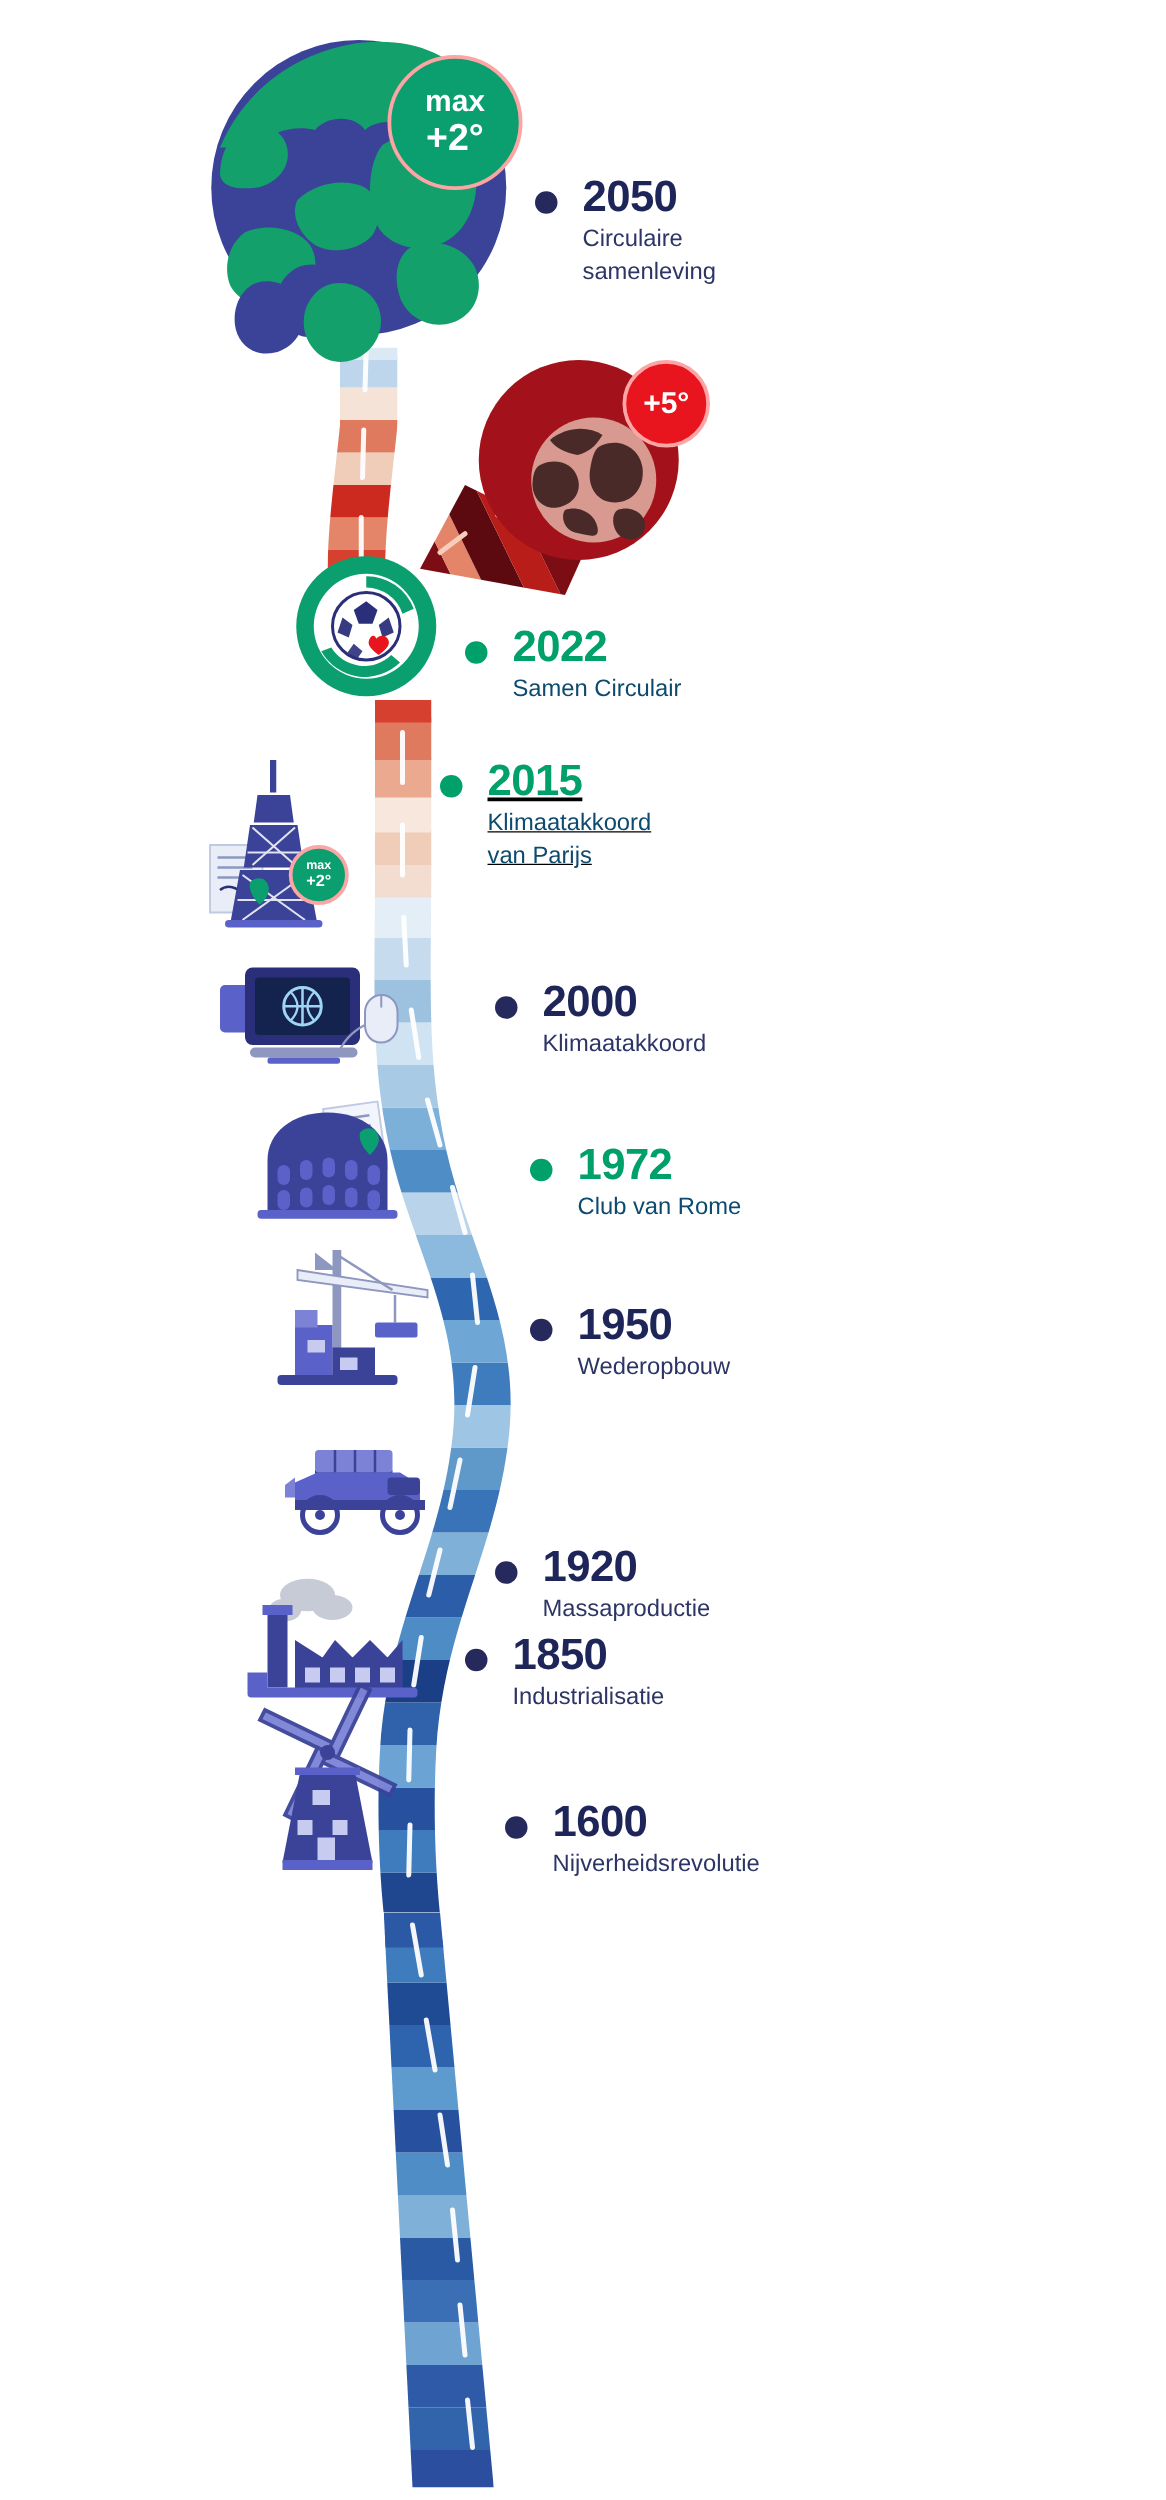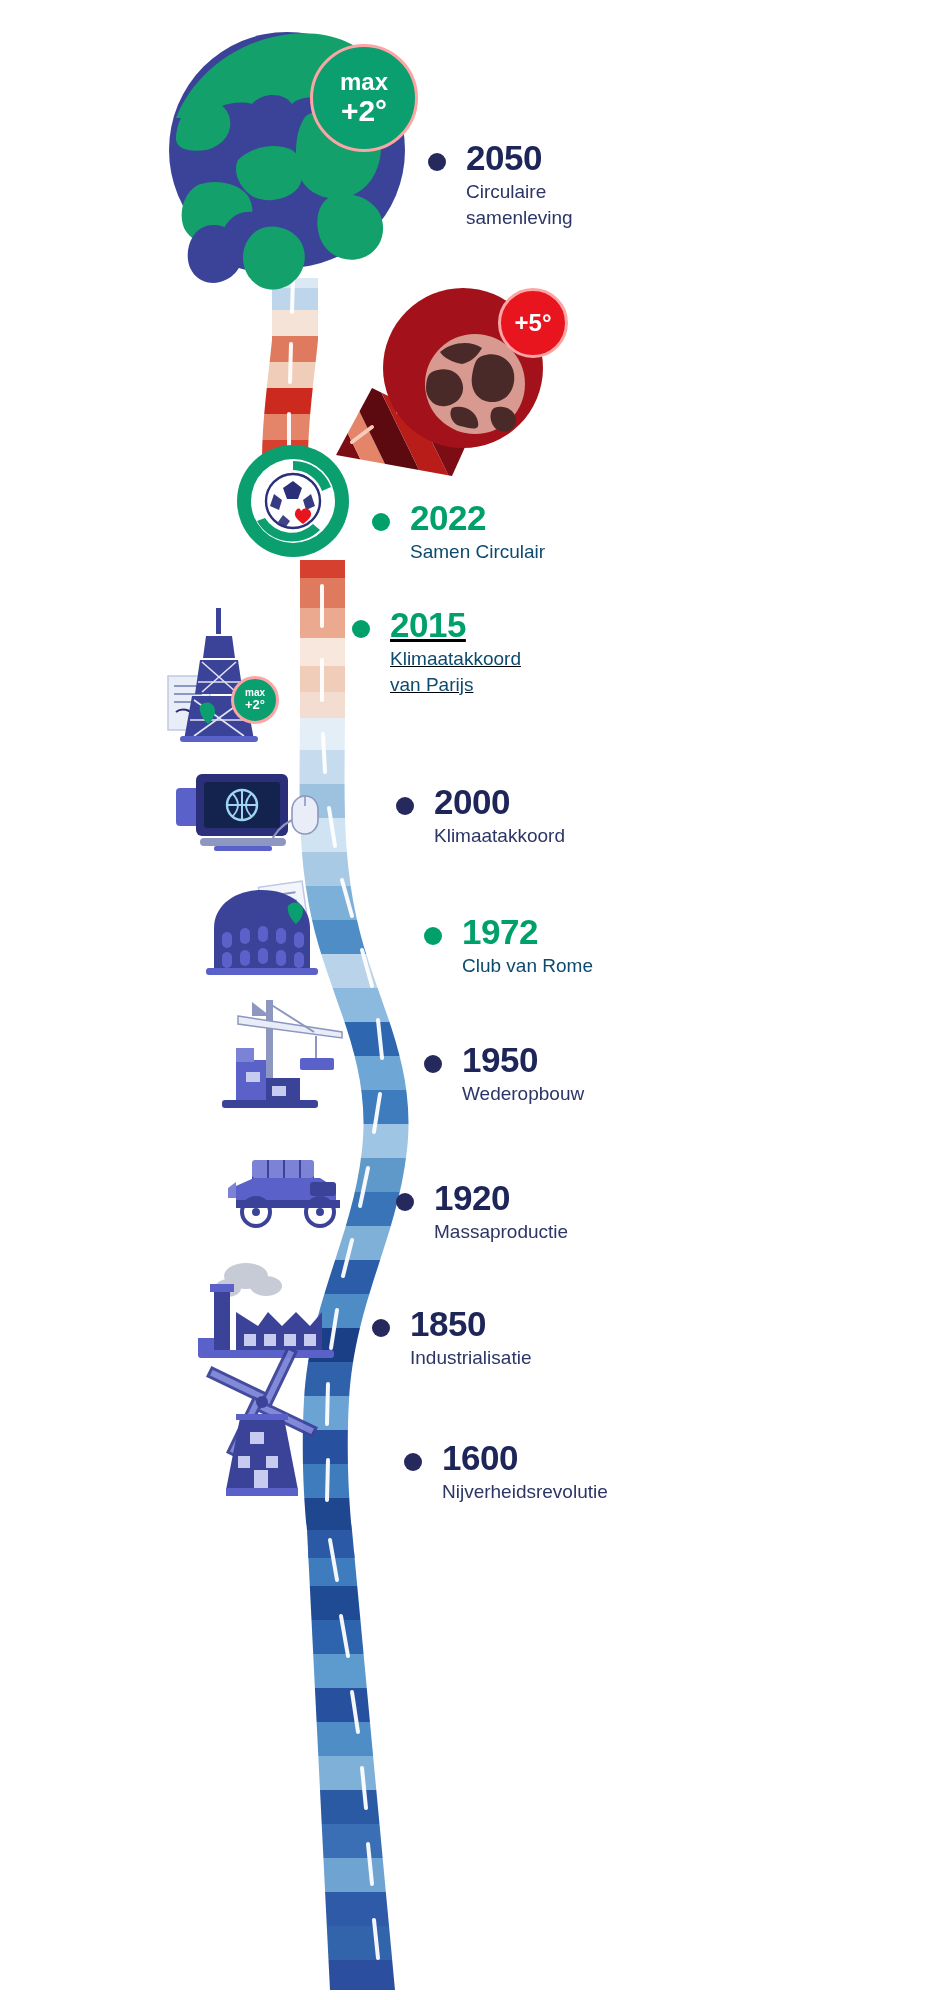--- a/index.html
+++ b/index.html
@@ -443,21 +443,21 @@
   </div>
 
   <div class="milestone navy" style="left:424px; top:1042px;">
     <div class="dot"></div>
     <div class="mtext">
       <div class="myear">1950</div>
       <div class="mcap">Wederopbouw</div>
     </div>
   </div>
 
-  <div class="milestone navy" style="left:396px; top:1180px;">
+  <div class="milestone navy" style="left:396px; top:1236px;">
     <div class="dot"></div>
     <div class="mtext">
       <div class="myear">1920</div>
       <div class="mcap">Massaproductie</div>
     </div>
   </div>
 
   <div class="milestone navy" style="left:372px; top:1306px;">
     <div class="dot"></div>
     <div class="mtext">

